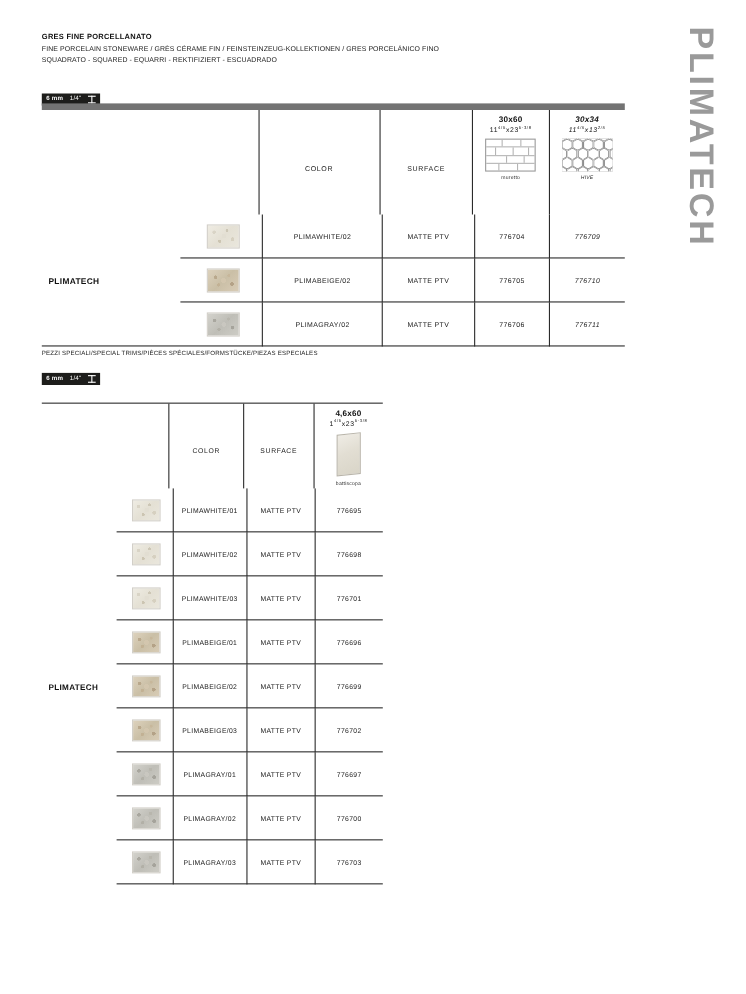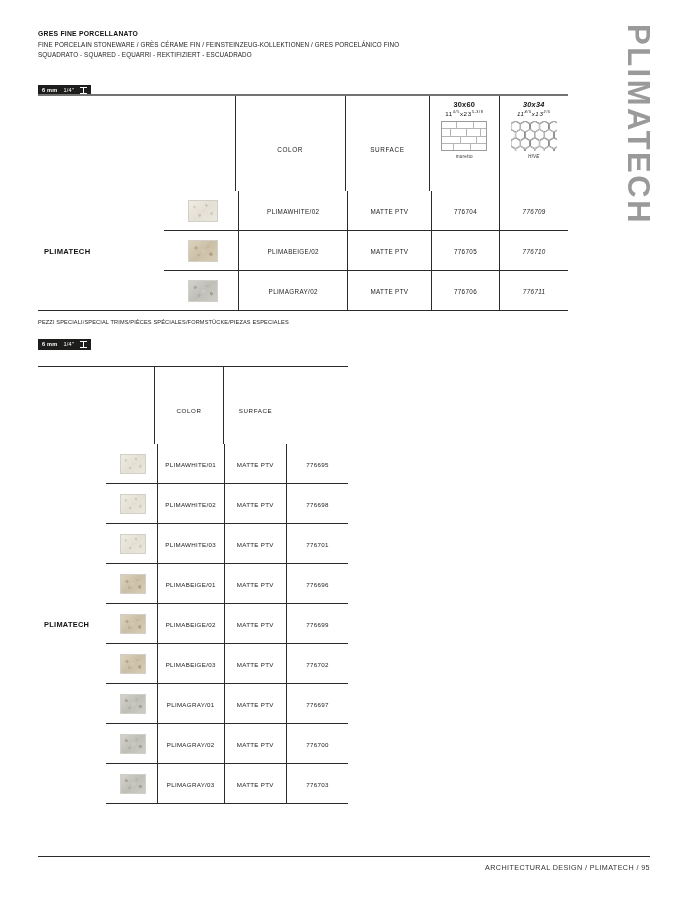--- a/index.html
+++ b/index.html
@@ -106,21 +106,21 @@
   .t1 {
     position: absolute;
     left: 38px;
     top: 78px;
     width: 530px;
   }
   .t1 .badge-row { height: 16px; }
   .t1-grid {
     position: relative;
     width: 530px;
-    border-top: 2px solid #737373;
+    border-top: 6px solid #737373;
   }
   .t1-head {
     display: flex;
     height: 95px;
   }
   .t1-head .cell {
     display: flex;
     flex-direction: column;
     align-items: center;
     justify-content: flex-end;
@@ -567,20 +567,32 @@
     <div class="t2-grid">
       <div class="t2-head">
         <div class="cell d-blank"></div>
         <div class="cell d-swatch"></div>
         <div class="cell d-color">
           <span>COLOR</span>
         </div>
         <div class="cell d-surface">
           <span>SURFACE</span>
         </div>
+        <div class="cell d-f1">
+          <div class="fmt">
+            <div class="cm">4,6x60</div>
+            <div class="inch">
+              <span>1</span><sup>4/5</sup><span>x23</span><sup>5-3/8</sup>
+            </div>
+            <div class="battwrap">
+                <div class="batt"></div>
+              </div>
+            <div class="cap">battiscopa</div>
+          </div>
+        </div>
       </div>
 
       <div class="t2-row">
         <div class="cell d-blank"></div>
         <div class="cell d-swatch">
             <div class="sw2 sw-white"></div>
           </div>
         <div class="cell d-color">PLIMAWHITE/01</div>
         <div class="cell d-surface">MATTE PTV</div>
         <div class="cell d-f1">776695</div>
@@ -670,18 +682,14 @@
             <div class="sw2 sw-gray"></div>
           </div>
         <div class="cell d-color">PLIMAGRAY/03</div>
         <div class="cell d-surface">MATTE PTV</div>
         <div class="cell d-f1">776703</div>
         <div class="rowline2"></div>
       </div>
     </div>
   </div>
 
-  <div class="footer">
-    <div class="line"></div>
-    <div class="txt">ARCHITECTURAL DESIGN / PLIMATECH / 95</div>
-  </div>
 
 </div>
 
 </body></html>

